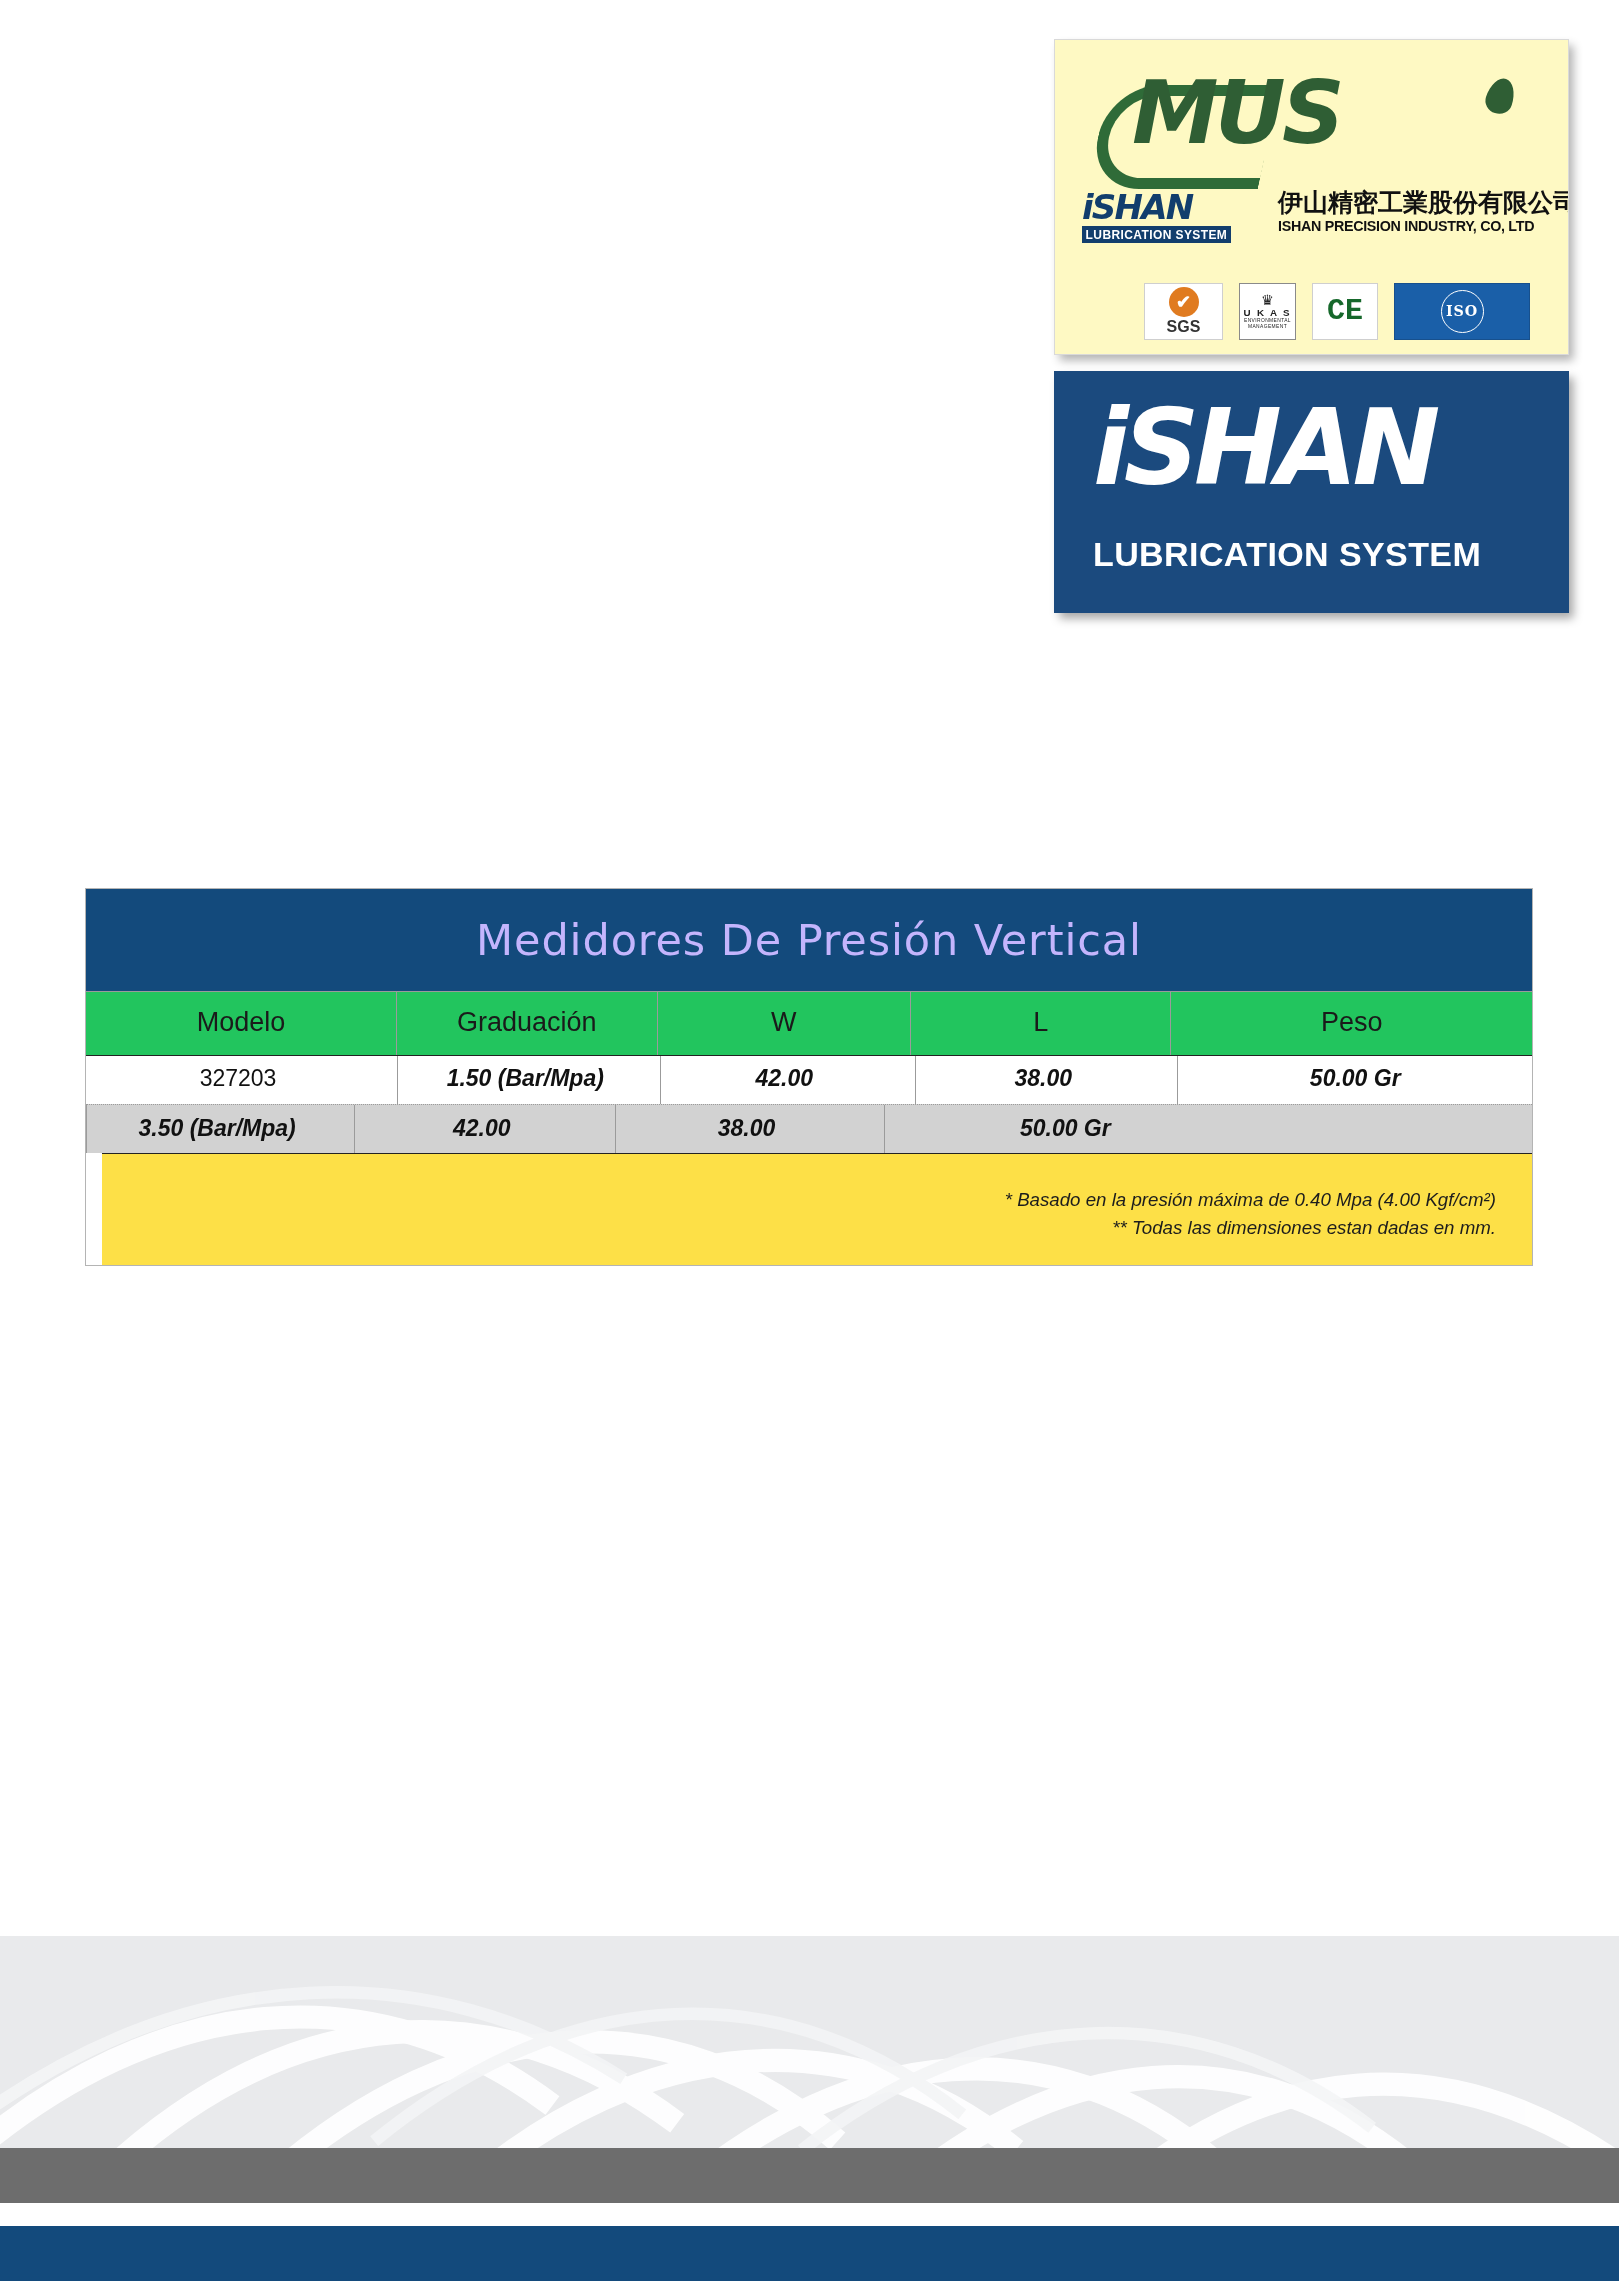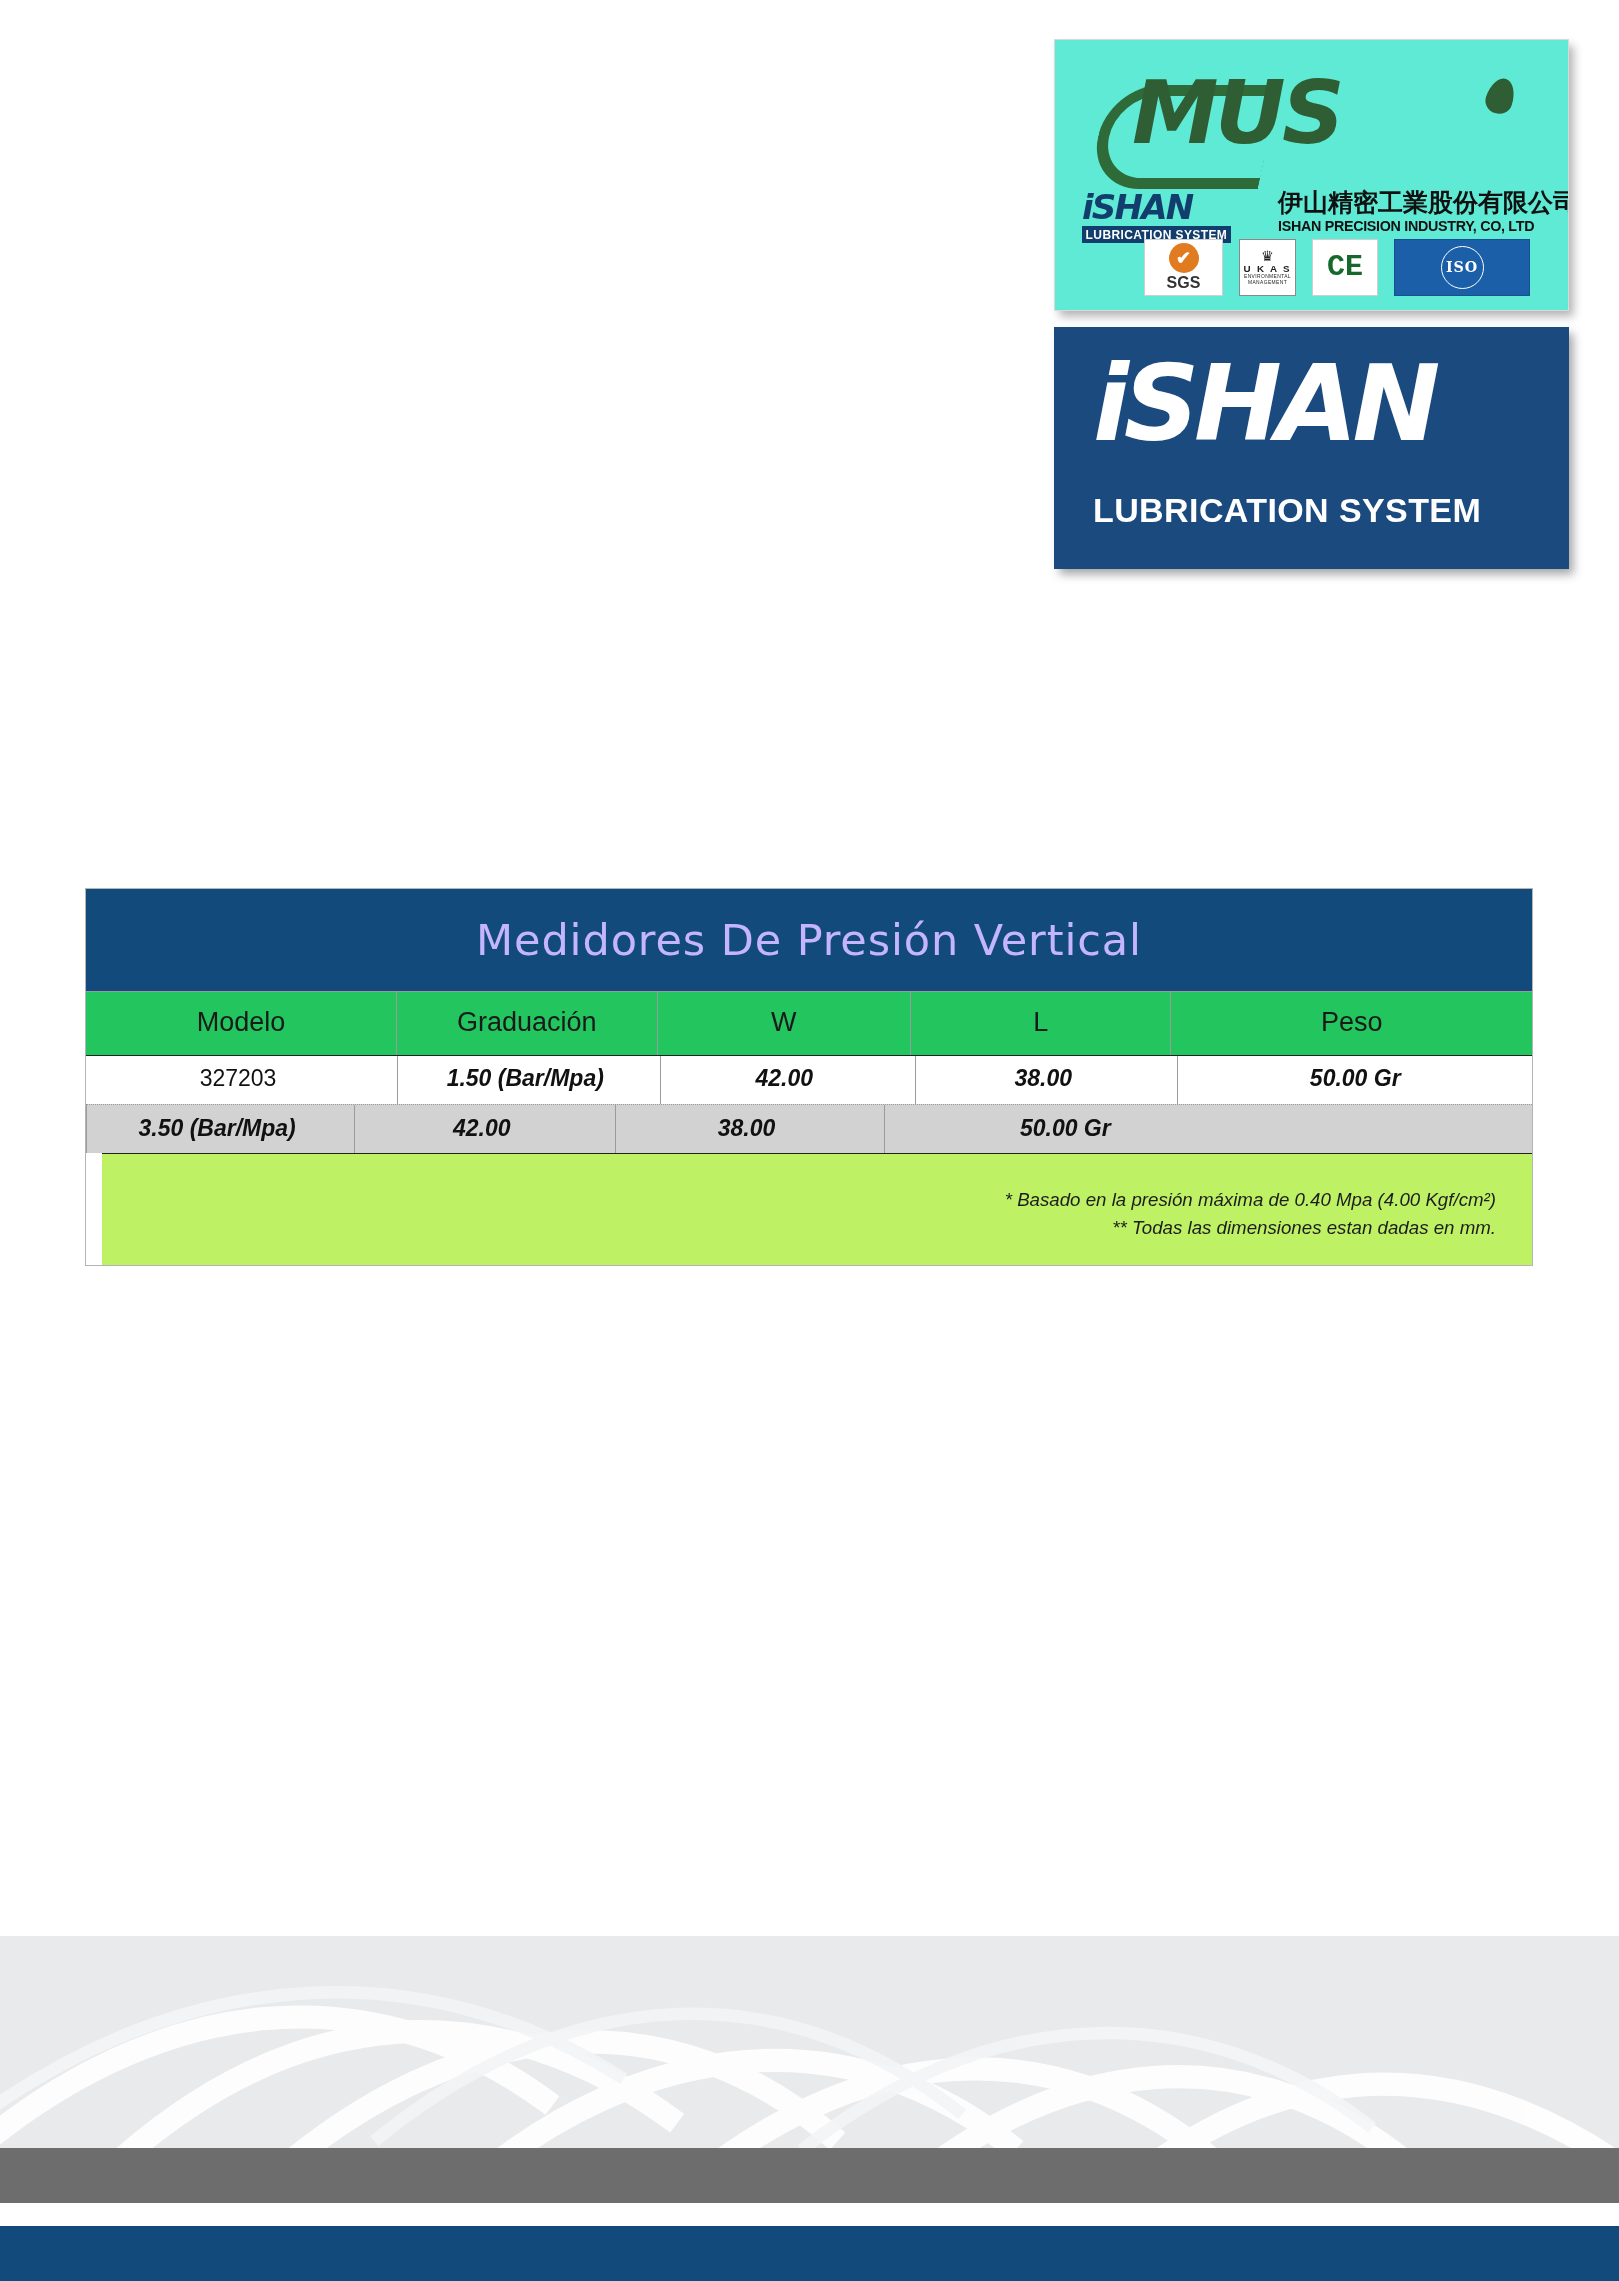--- a/index.html
+++ b/index.html
@@ -19,22 +19,22 @@
   .logo-stack {
     position: absolute;
     top: 39px;
     left: 1054px;
     width: 517px;
   }
 
   .smus-card {
     position: relative;
     width: 515px;
-    height: 272px;
-    background: #5eead4;
+    height: 316px;
+    background: #fef9c3;
     border: 0.9px solid #d9d9d9;
     box-shadow: 5.3px 6.2px 9px rgba(0,0,0,0.30);
     box-sizing: border-box;
     overflow: hidden;
     padding-left: 22px;
   }
   .smus-word {
     position: absolute;
     top: 25px;
     left: 43px;
@@ -280,21 +280,21 @@
     font-weight: bold;
     font-style: italic;
   }
   .col0 { width: 21.5%; }
   .col1 { width: 18%; border-left: 0.9px solid #9b9b9b; }
   .col2 { width: 17.5%; border-left: 0.9px solid #9b9b9b; }
   .col3 { width: 18%; border-left: 0.9px solid #9b9b9b; }
   .col4 { width: 25%; border-left: 0.9px solid #9b9b9b; }
 
   .spec-notes {
-    background: #bef264;
+    background: #fde047;
     border-top: 1.8px solid #222;
     padding: 32px 36px 23px;
     text-align: right;
     margin-left: 16px;
   }
   .spec-notes div {
     font-family: "Liberation Sans", sans-serif;
     font-style: italic;
     font-size: 18.7px;
     color: #1d1d1d;

